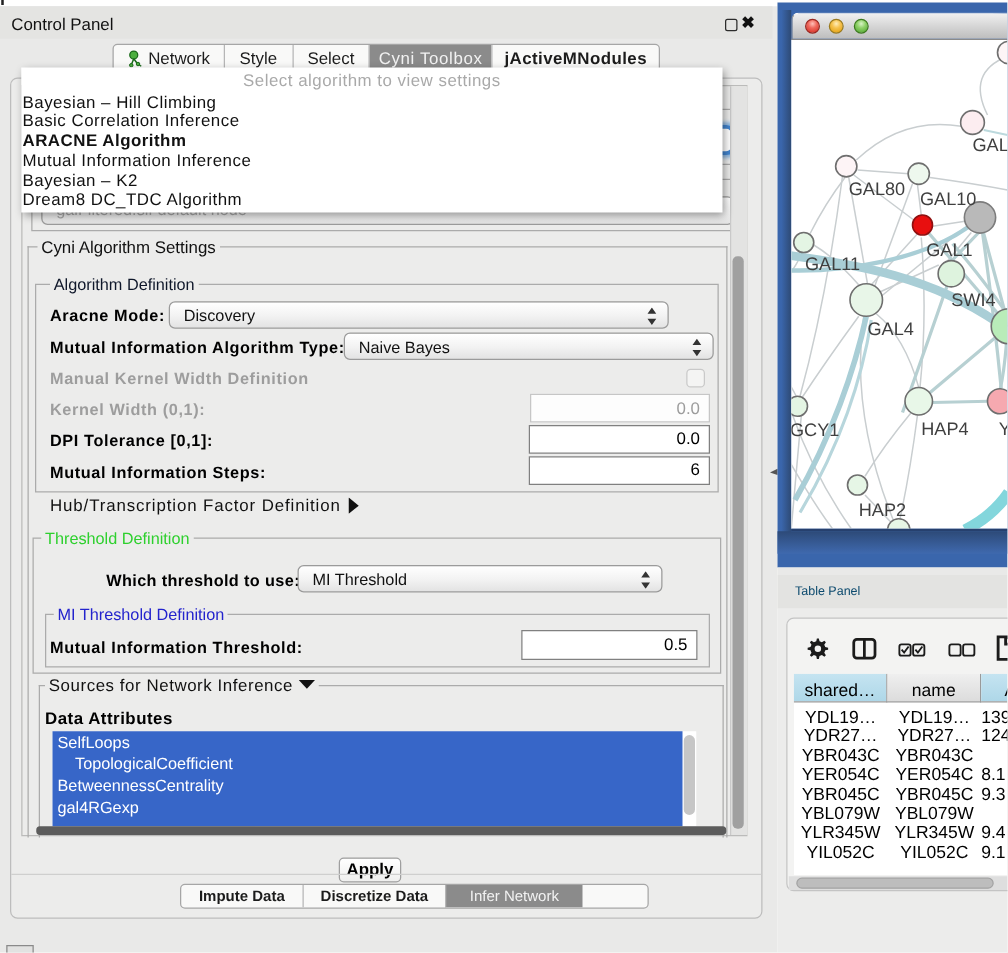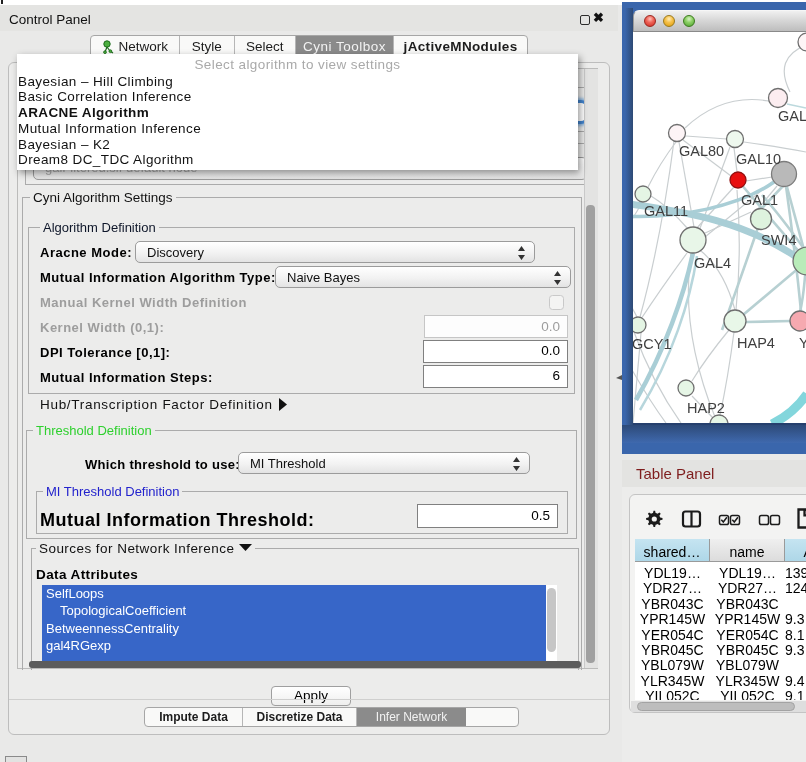--- a/index.html
+++ b/index.html
@@ -89,21 +89,21 @@
 <div class="gl" style="left:33px;top:423px;font-size:13px;color:#2ed02e">Threshold Definition</div>
 <div class="ab b" style="left:85px;top:457px;font-size:13px;letter-spacing:.3px">Which threshold to use:</div>
 <div class="combo" style="left:238px;top:452px;width:292px;height:22px">
     <span class="ct">MI Threshold</span>
  <svg class="ab" style="right:8px;top:4px" width="9" height="14" viewBox="0 0 9 14">
       <path d="M4.5 0 L8 5 L1 5 Z M4.5 14 L1 9 L8 9 Z" fill="#333"></path>
     </svg>
   </div>
 <div class="gb" style="left:36px;top:491px;width:530px;height:41px"></div>
 <div class="gl" style="left:43px;top:484px;font-size:13px;color:#2323cd">MI Threshold Definition</div>
-<div class="ab b fl" style="left:40px;top:510px;font-size:18px">Mutual Information Threshold:</div>
+<div class="ab b fl" style="left:40px;top:510px;font-size:13px">Mutual Information Threshold:</div>
 <div class="fld" style="left:417px;top:504px;width:141px;height:24px;border:1.5px solid #808080;line-height:21px;padding-right:7px">0.5</div>
 
 <div class="gb" style="left:31px;top:548px;width:546px;height:121px;border-bottom:none"></div>
 <div class="gl" style="left:36px;top:541px;font-size:13.5px;color:#111;letter-spacing:.45px">Sources for Network Inference <svg width="13" height="9" viewBox="0 0 13 9" style="vertical-align:1px">
       <path d="M0 1 L13 1 L6.5 8 Z" fill="#111"></path>
     </svg></div>
 <div class="ab b" style="left:36px;top:567px;font-size:13.5px;letter-spacing:.4px">Data Attributes</div>
 <div class="ab" style="left:42px;top:584.5px;width:515px;height:76px;background:#fff"></div>
 <div class="ab" style="left:42px;top:584.5px;width:504px;height:76px;background:#3766c8;color:#fff;font-size:13px">
  <div style="height:17.5px;line-height:17.5px;padding-left:4px">SelfLoops</div>
@@ -111,21 +111,21 @@
  <div style="height:17.5px;line-height:17.5px;padding-left:4px">BetweennessCentrality</div>
  <div style="height:17.5px;line-height:17.5px;padding-left:4px">gal4RGexp</div>
 </div>
 <div class="ab" style="left:547px;top:588px;width:9px;height:64px;background:#c6c6c6;border-radius:4.5px"></div>
 
 <div class="ab" style="left:29px;top:661px;width:552px;height:6.5px;background:#5c5c5c;border-radius:3px"></div>
 
 <div class="ab" style="left:584px;top:69px;width:13px;height:599px;background:#e3e3e2;border-left:1px solid #c9c9c9"></div>
 <div class="ab" style="left:586px;top:205px;width:9px;height:458px;background:#a0a0a0;border-radius:4px"></div>
 
-<div class="ab" style="left:271px;top:686px;width:80px;height:20px;background:linear-gradient(#ffffff,#efefee);border:1px solid #9f9f9f;border-radius:4px;box-sizing:border-box;text-align:center;font-size:13.5px;font-weight:normal;line-height:18px">Apply</div>
+<div class="ab" style="left:271px;top:686px;width:50px;height:20px;background:linear-gradient(#ffffff,#efefee);border:1px solid #9f9f9f;border-radius:4px;box-sizing:border-box;text-align:center;font-size:13.5px;font-weight:bold;line-height:18px">Apply</div>
 <div class="ab" style="left:9px;top:699px;width:600px;height:1px;background:#cfcfce"></div>
 
 <div class="seg" style="left:144px;top:707px;width:375px;height:20px;font-size:12px;font-weight:bold">
  <div style="width:97px">Impute Data</div>
  <div style="width:114px">Discretize Data</div>
  <div class="sel" style="width:110px;font-weight:normal">Infer Network</div>
 </div>
 
 <svg class="ab" style="left:616px;top:372px" width="7" height="8" viewBox="0 0 7 8">
     <path d="M6 8 L6 3 L0 6 Z" fill="#555"></path>
@@ -223,21 +223,21 @@
 <text x="799" y="348">YER0</text>
 <text x="687" y="413">HAP2</text>
 </g>
 </svg>
 </div>
 
 <div class="ab" style="left:633px;top:423px;width:173px;height:2px;background:#26406e"></div>
 <div class="ab" style="left:622px;top:425px;width:184px;height:18px;background:linear-gradient(#2d4a78,#3f69ae)"></div>
 
 <div class="ab" style="left:622px;top:454px;width:184px;height:6px;background:#e9e9e8"></div>
-<div class="ab" style="left:622px;top:460px;width:184px;height:27px;background:#e3e3e1;font-size:15px;line-height:27px;color:#7f1d1d"><span style="margin-left:14px">Table Panel</span></div>
+<div class="ab" style="left:622px;top:460px;width:184px;height:27px;background:#e3e3e1;font-size:10px;line-height:27px;color:#0c4a6e"><span style="margin-left:14px">Table Panel</span></div>
 <div class="ab" style="left:622px;top:487px;width:184px;height:275px;background:#ececeb"></div>
 
 <div class="ab" style="left:629px;top:494px;width:190px;height:219px;background:#f3f3f2;border:1px solid #c4c4c4;border-radius:6px;box-sizing:border-box;overflow:hidden">
  <svg width="188" height="45" viewBox="0 0 188 45" style="position:absolute;left:0;top:0">
   <g fill="#1b1b1b" transform="translate(0,7.5)">
    <path d="M23.5 8.2 l1.6 0 l.5 2.3 a6.3 6.3 0 0 1 1.9 .8 l2 -1.3 l1.2 1.2 l-1.3 2 a6.3 6.3 0 0 1 .8 1.9 l2.3 .5 l0 1.6 l-2.3 .5 a6.3 6.3 0 0 1 -.8 1.9 l1.3 2 l-1.2 1.2 l-2 -1.3 a6.3 6.3 0 0 1 -1.9 .8 l-.5 2.3 l-1.6 0 l-.5 -2.3 a6.3 6.3 0 0 1 -1.9 -.8 l-2 1.3 l-1.2 -1.2 l1.3 -2 a6.3 6.3 0 0 1 -.8 -1.9 l-2.3 -.5 l0 -1.6 l2.3 -.5 a6.3 6.3 0 0 1 .8 -1.9 l-1.3 -2 l1.2 -1.2 l2 1.3 a6.3 6.3 0 0 1 1.9 -.8 Z"></path>
    <circle cx="24.3" cy="16.5" r="2.6" fill="#f3f3f2"></circle>
   </g>
   <rect x="53" y="16.5" width="17" height="15" rx="2.5" fill="none" stroke="#1b1b1b" stroke-width="2.2"></rect>
   <line x1="61.5" y1="16.5" x2="61.5" y2="31.5" stroke="#1b1b1b" stroke-width="2.2"></line>
@@ -254,21 +254,20 @@
 
 <div class="ab" style="left:635px;top:539px;width:171px;height:161px;overflow:hidden;font-size:14px">
  <div style="position:absolute;left:0;top:0;width:171px;height:161px;background:#fff"></div>
  <div style="position:absolute;left:0;top:0;width:75px;height:23px;background:linear-gradient(#c5e4f1,#aed7e8);border-right:1px solid #9a9a9a;border-bottom:1px solid #9a9a9a;box-sizing:border-box;text-align:center;line-height:26px">shared…</div>
  <div style="position:absolute;left:75px;top:0;width:75px;height:23px;background:linear-gradient(#efefef,#dcdcdc);border-right:1px solid #9a9a9a;border-bottom:1px solid #9a9a9a;box-sizing:border-box;text-align:center;line-height:26px">name</div>
  <div style="position:absolute;left:150px;top:0;width:21px;height:23px;background:linear-gradient(#c5e4f1,#aed7e8);border-bottom:1px solid #9a9a9a;box-sizing:border-box;line-height:26px;padding-left:18.5px">Avera</div>
  <div style="position:absolute;left:0;top:23px;width:171px;line-height:15.4px;padding-top:4px;white-space:nowrap">
   <div><span style="display:inline-block;width:75px;text-align:center">YDL19…</span><span style="display:inline-block;width:75px;text-align:center">YDL19…</span>139</div>
   <div><span style="display:inline-block;width:75px;text-align:center">YDR27…</span><span style="display:inline-block;width:75px;text-align:center">YDR27…</span>124</div>
   <div><span style="display:inline-block;width:75px;text-align:center">YBR043C</span><span style="display:inline-block;width:75px;text-align:center">YBR043C</span></div>
-  <div><span style="display:inline-block;width:75px;text-align:center">YPR145W</span><span style="display:inline-block;width:75px;text-align:center">YPR145W</span>9.3</div>
   <div><span style="display:inline-block;width:75px;text-align:center">YER054C</span><span style="display:inline-block;width:75px;text-align:center">YER054C</span>8.1</div>
   <div><span style="display:inline-block;width:75px;text-align:center">YBR045C</span><span style="display:inline-block;width:75px;text-align:center">YBR045C</span>9.3</div>
   <div><span style="display:inline-block;width:75px;text-align:center">YBL079W</span><span style="display:inline-block;width:75px;text-align:center">YBL079W</span></div>
   <div><span style="display:inline-block;width:75px;text-align:center">YLR345W</span><span style="display:inline-block;width:75px;text-align:center">YLR345W</span>9.4</div>
   <div><span style="display:inline-block;width:75px;text-align:center">YIL052C</span><span style="display:inline-block;width:75px;text-align:center">YIL052C</span>9.1</div>
  </div>
 </div>
 
 <div class="ab" style="left:631px;top:701px;width:175px;height:11px;background:#dedede"></div>
 <div class="ab" style="left:637px;top:702px;width:158px;height:9px;background:#bdbdbd;border:1px solid #a3a3a3;border-radius:5px;box-sizing:border-box"></div>

